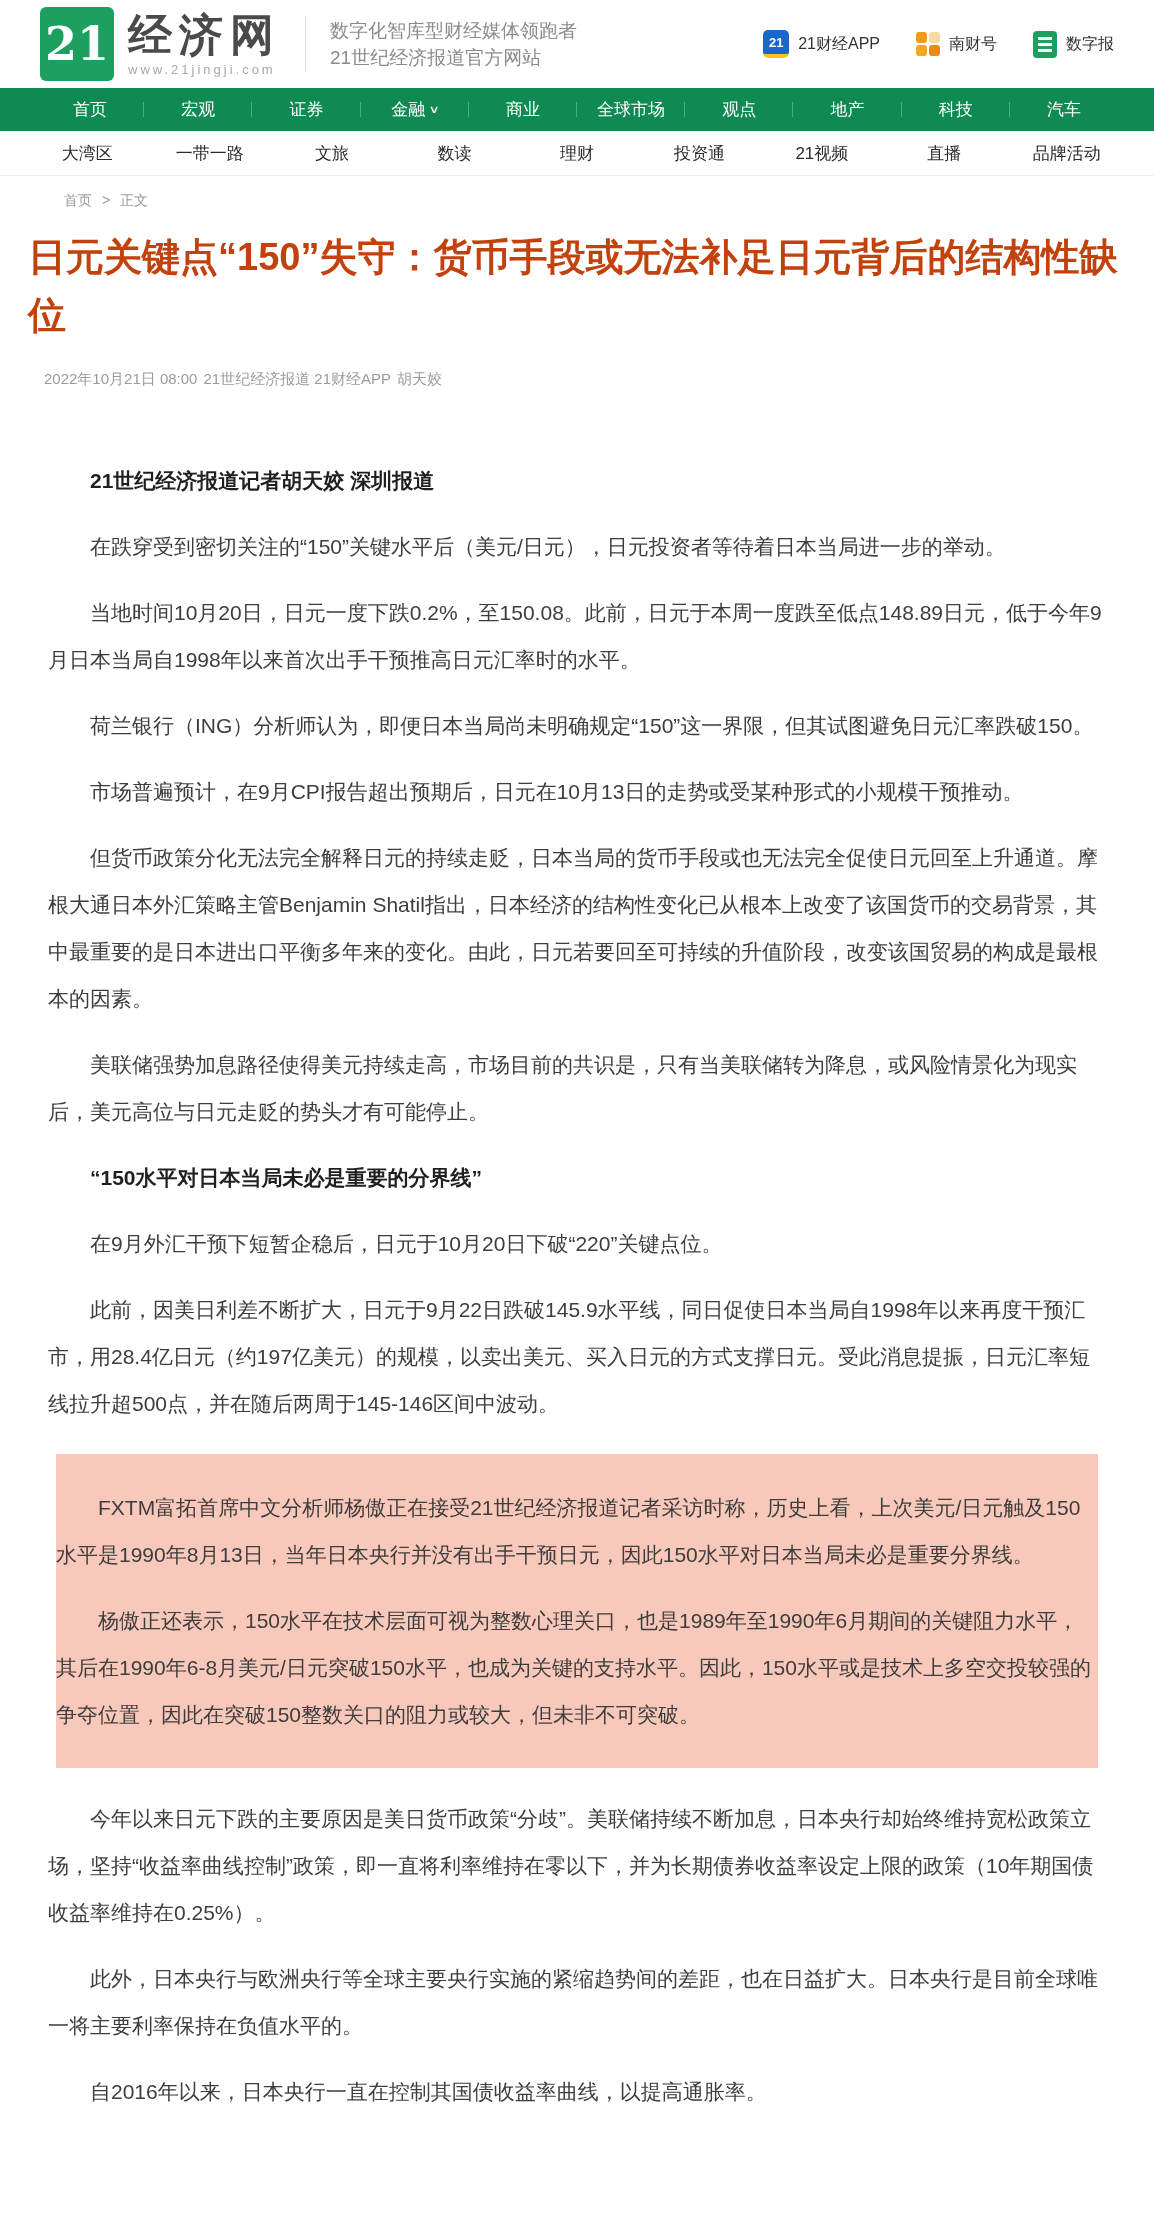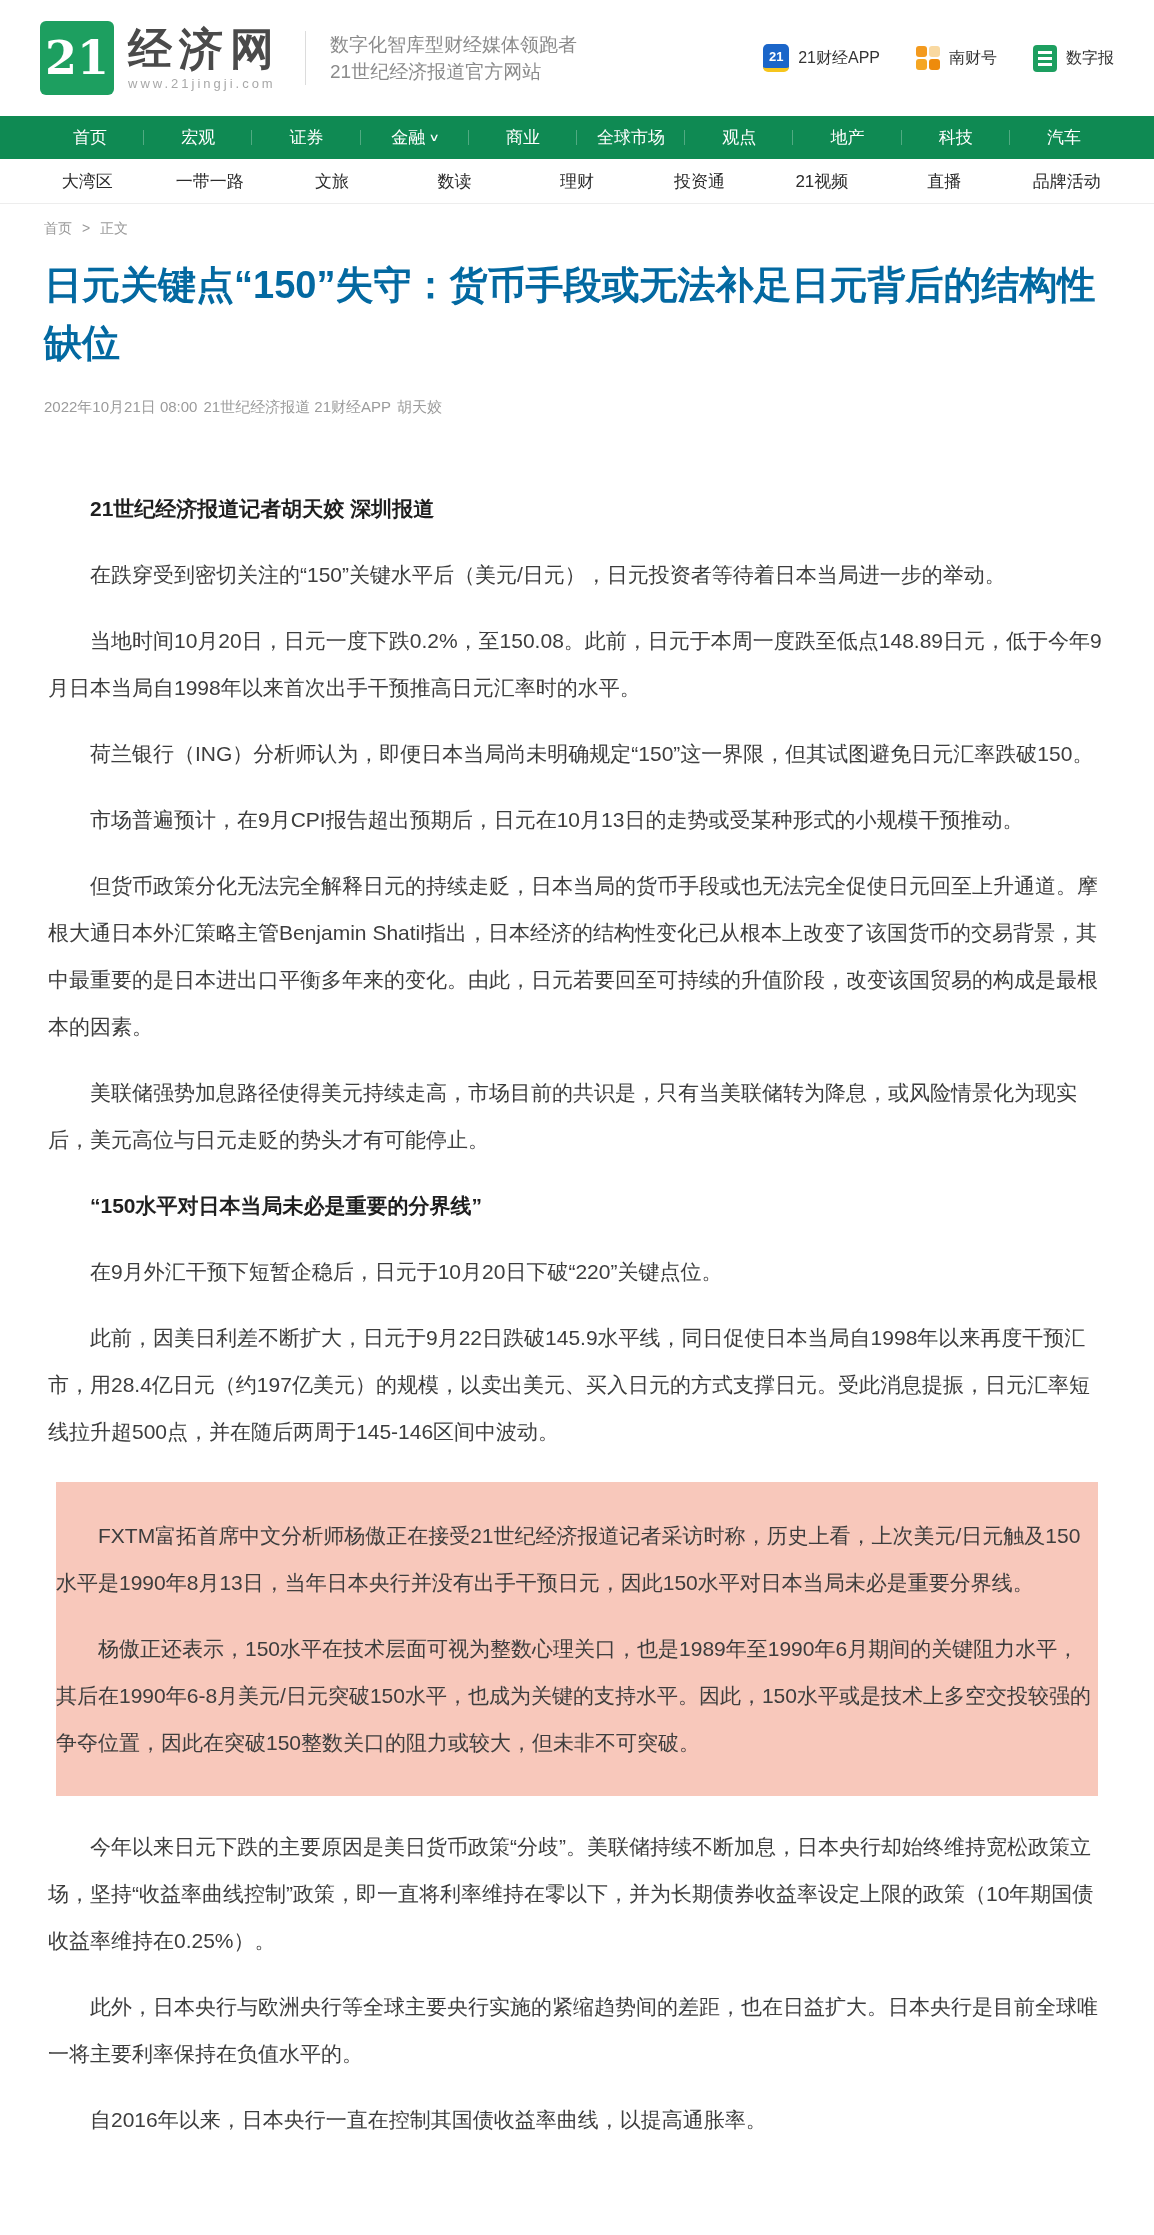--- a/index.html
+++ b/index.html
@@ -3,21 +3,21 @@
 <meta charset="utf-8">
 <style>
   * { box-sizing: border-box; margin: 0; padding: 0; }
   html, body { background: #ffffff; }
   body {
     width: 1154px; height: 2235px; overflow: hidden; margin: 0 auto;
     font-family: "Liberation Sans", "DejaVu Sans", sans-serif;
   }
 
   
-  .header { height: 116px; display: flex; align-items: center; padding: 0 40px; background: #fff; }
+  .header { height: 88px; display: flex; align-items: center; padding: 0 40px; background: #fff; }
   .logo { display: flex; align-items: center; cursor: pointer; }
   .logo-box {
     width: 74px; height: 74px; background: #1d9f60; border-radius: 6px;
     display: flex; align-items: center; justify-content: center;
     color: #fff; font-size: 46px; font-weight: bold;
     font-family: "DejaVu Serif", "Liberation Serif", serif;
   }
   .logo-text { margin-left: 14px; }
   .logo-name { font-size: 44px; font-weight: 700; color: #4a4a4a; letter-spacing: 7px; line-height: 48px; }
   .logo-url  { font-size: 13px; color: #a8a8a8; letter-spacing: 3px; margin-top: 3px; }
@@ -56,27 +56,27 @@
   .caret { font-size: 11px; margin-left: 5px; transform: scaleX(1.4); display: inline-block; }
 
   
   .sub-nav { height: 45px; display: flex; padding: 0 40px; background: #fff; border-bottom: 1px solid #ededed; gap: 28px; }
   .sub-nav .sub-item {
     flex: 1; display: flex; align-items: center; justify-content: center;
     font-size: 17px; color: #2b2b2b; cursor: pointer;
   }
 
   
-  .breadcrumb { padding: 16px 44px 4px; font-size: 14px; color: #9a9a9a; }
+  .breadcrumb { padding: 16px 64px 4px; font-size: 14px; color: #9a9a9a; }
   .breadcrumb .home { cursor: pointer; }
   .breadcrumb .sep { margin: 0 6px; }
 
   
-  .title { padding: 0 44px; margin-top: 14px; font-size: 38px; line-height: 58px;
-           font-weight: 700; color: #0369a1; }
+  .title { padding: 0 28px; margin-top: 14px; font-size: 38px; line-height: 58px;
+           font-weight: 700; color: #c2410c; }
   .meta { padding: 0 44px; margin-top: 26px; font-size: 15px; color: #9b9b9b; display: flex; gap: 6px; }
   .article { padding: 0 44px; margin-top: 68px; font-size: 21px; line-height: 47px; color: #3d3d3d; }
   .article p { margin: 19px 4px; text-indent: 2em; }
   .article .lead, .article .subhead { font-weight: 700; color: #1f1f1f; }
   .highlight { background: #f8c8bb; margin: 27px 12px; padding: 11px 0; }
   .highlight p { margin: 19px 0; }
 </style>
 </head>
 <body>
 

